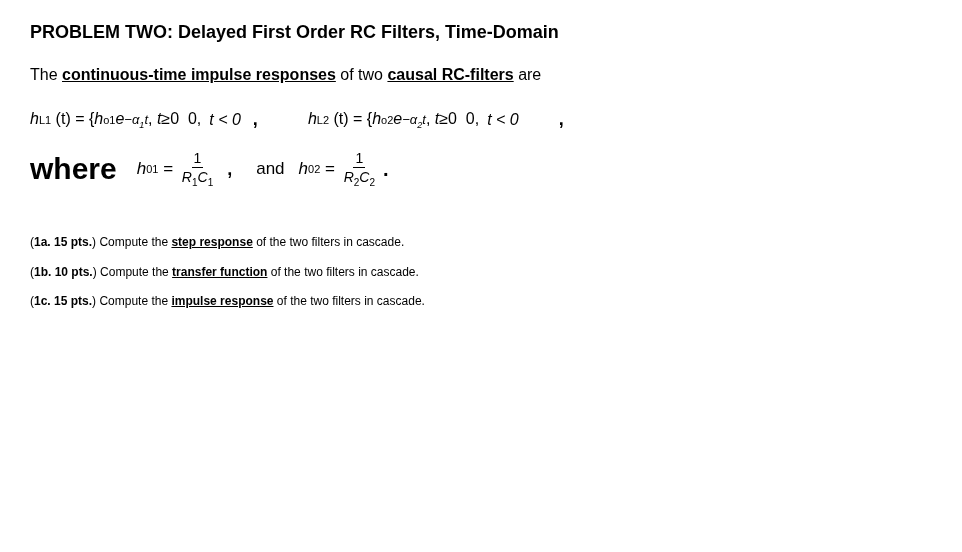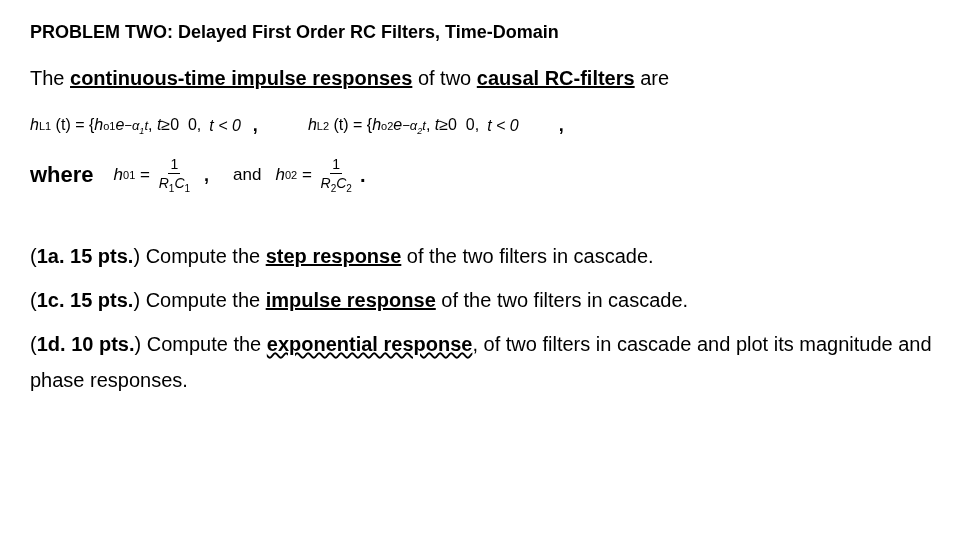--- a/index.html
+++ b/index.html
@@ -16,21 +16,21 @@
       min-height: 552px;
       padding: 20px 30px;
     }
     .title-block {
       font-weight: bold;
       font-size: 18px;
       margin-bottom: 18px;
       line-height: 1.4;
     }
     .intro-line {
-      font-size: 20px;
+      font-size: 16px;
       margin-bottom: 22px;
       line-height: 1.5;
     }
     .underline-link {
       text-decoration: underline;
       font-weight: bold;
       color: #000;
     }
     .formulas-row {
       display: flex;
@@ -41,21 +41,21 @@
       gap: 0;
     }
     .where-line {
       display: flex;
       align-items: center;
       margin-bottom: 28px;
       font-size: 17px;
     }
     .where-bold {
       font-weight: bold;
-      font-size: 22px;
+      font-size: 30px;
       margin-right: 20px;
     }
     .and-bold {
       font-weight: normal;
       font-size: 17px;
       margin: 0 14px;
     }
     .fraction {
       display: inline-flex;
       flex-direction: column;
@@ -77,21 +77,21 @@
       font-size: 11px;
       vertical-align: sub;
       line-height: 0;
     }
     .math-inline {
       display: inline-flex;
       align-items: center;
       vertical-align: middle;
     }
     .parts-block {
-      font-size: 20px;
+      font-size: 12px;
       line-height: 1.8;
       margin-top: 44px;
     }
     .part-line {
       margin-bottom: 8px;
     }
     
     .h-formula {
       display: inline-flex;
       align-items: baseline;
@@ -170,24 +170,24 @@
   <span style="font-weight:bold; font-size:20px; margin-left:4px;">.</span>
 </div>
 
 <div class="parts-block">
 
   <div class="part-line">
     (<b>1a. <span>15</span> pts.</b>)
     <span>Compute the </span><span class="underline-link">step response</span><span> of the two filters in cascade.</span>
   </div>
 
+  <div class="part-line">
+    (<b>1b. <span>10</span> pts.</b>)
+    <span>Compute the </span><span class="underline-link">transfer function</span><span> of the two filters in cascade.</span>
+  </div>
 
   <div class="part-line">
     (<b>1c. <span>15</span> pts.</b>)
     <span>Compute the </span><span class="underline-link">impulse response</span><span> of the two filters in cascade.</span>
   </div>
 
-  <div class="part-line">
-    (<b>1d. <span>10</span> pts.</b>)
-    <span>Compute the </span><span class="underline-link" style="text-decoration-style: wavy;">exponential response</span><span>, of two filters in cascade and plot its magnitude and phase responses.</span>
-  </div>
 
 </div>
 
 </body></html>

